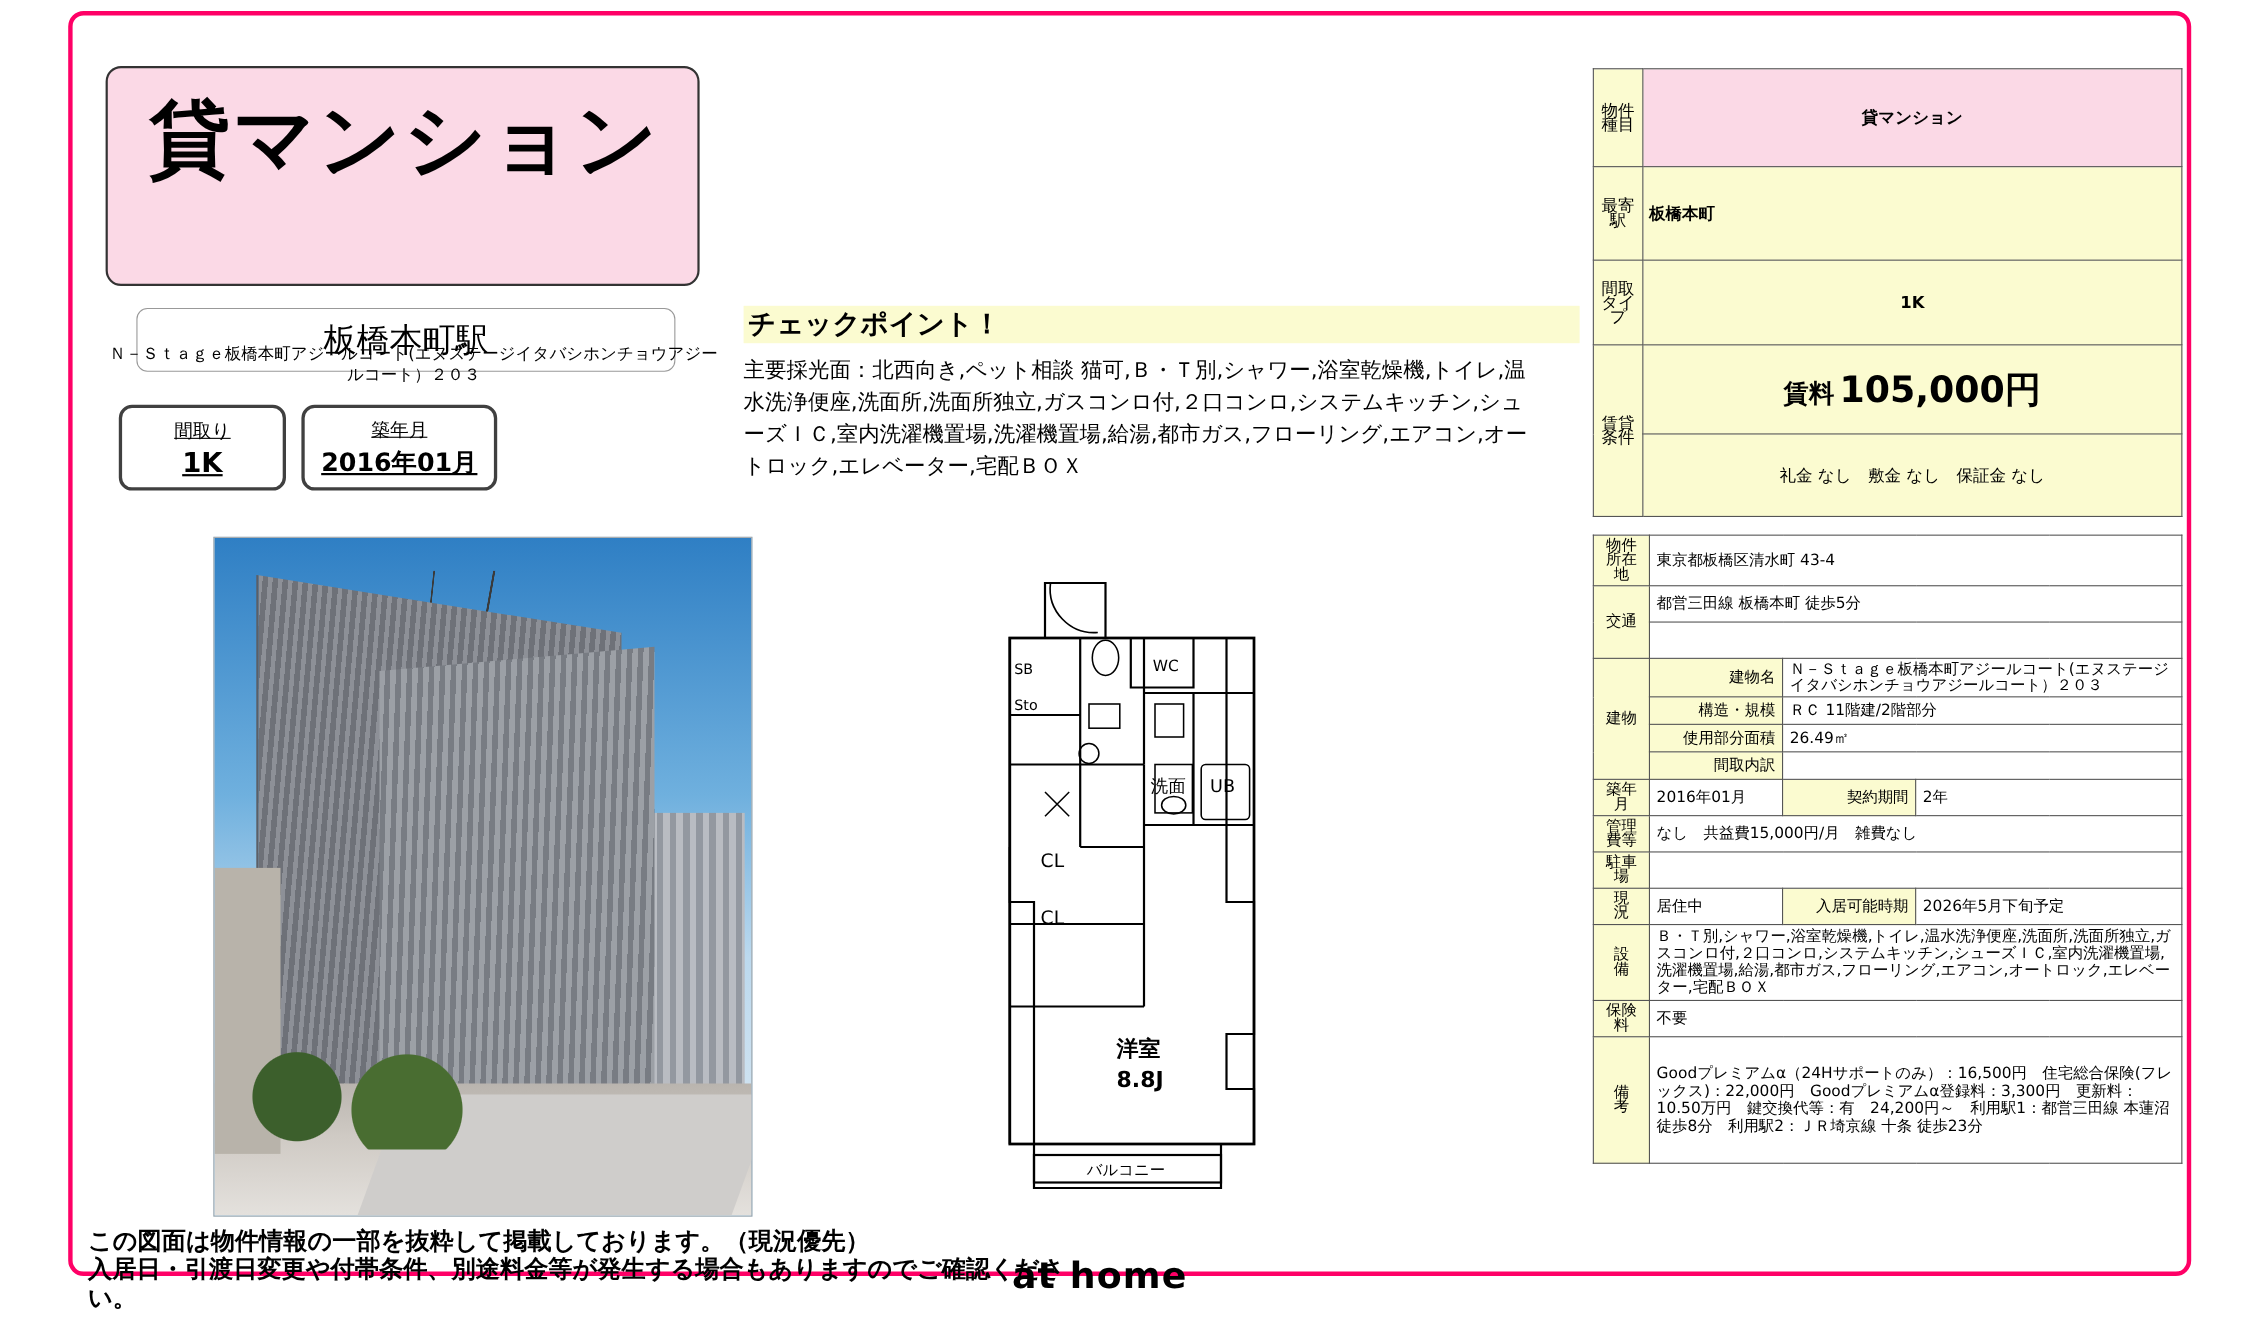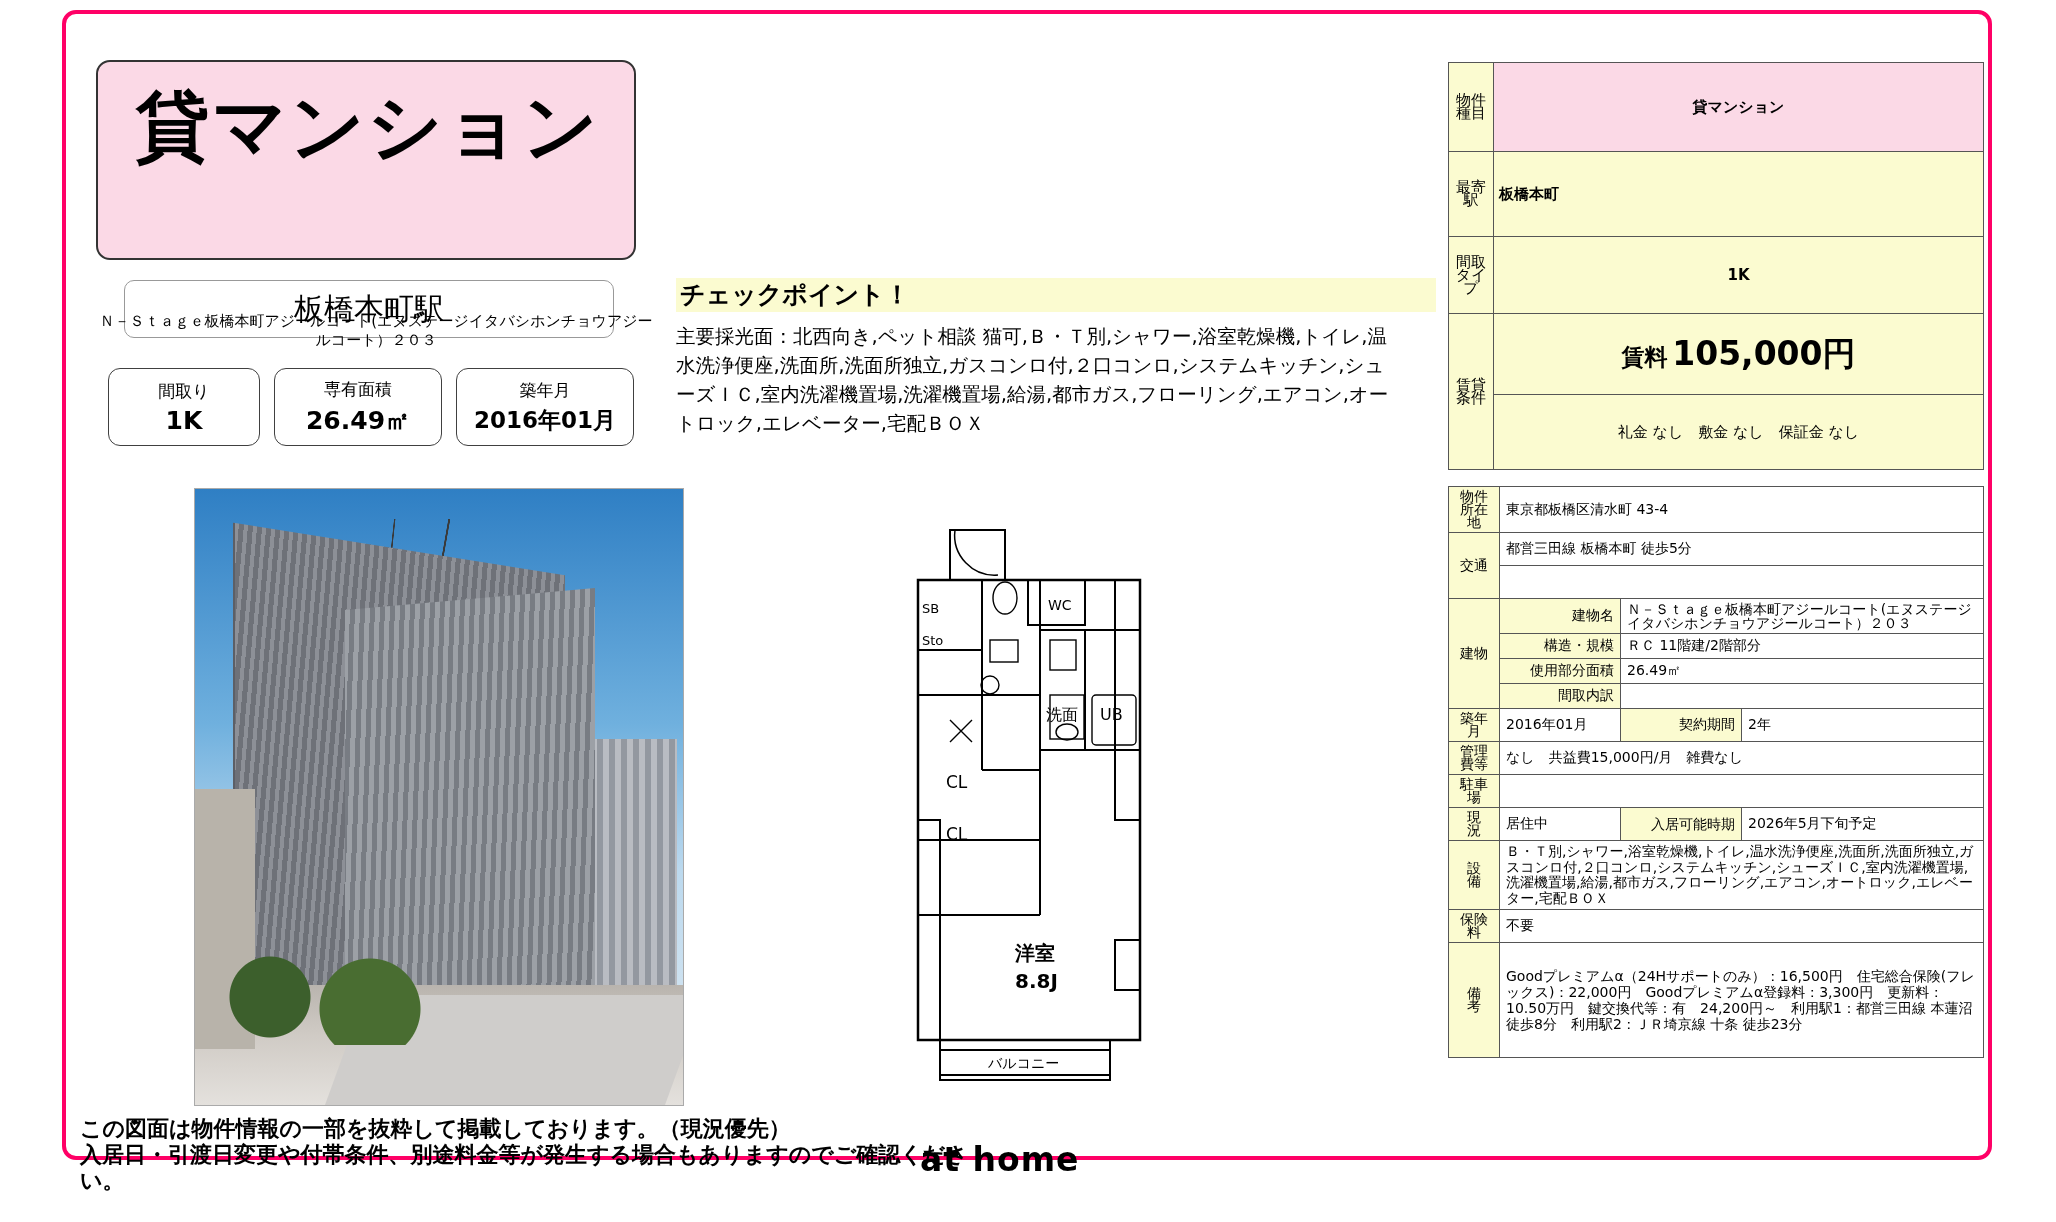--- a/index.html
+++ b/index.html
@@ -41,24 +41,25 @@
     position:absolute;left:96px;top:312px;width:560px;
     font-size:15px;line-height:19px;letter-spacing:0px;
     font-family:"DejaVu Sans", sans-serif;
     text-align:center;
   }
   .spec-row{
     position:absolute;left:108px;top:368px;width:540px;height:78px;
     display:flex;gap:14px;
   }
   .spec-cell{
-    border:1px solid #404040;border-radius:12px;background:#fff;
+    border:3px solid #404040;border-radius:12px;background:#fff;
     display:flex;flex-direction:column;align-items:center;justify-content:center;
     box-sizing:border-box;
     font-family:"DejaVu Sans", sans-serif;
+    text-decoration:underline;
   }
   .spec-cell .lbl{font-size:17px;margin-bottom:3px;}
   .spec-cell .val{font-size:25px;font-weight:bold;}
   .spec-cell.c1{width:152px;}
   .spec-cell.c2{width:168px;}
   .spec-cell.c3{width:178px;}
   .spec-cell.c3 .val{font-size:23px;}
 
   
   .cp-title{
@@ -188,24 +189,20 @@
     <div class="title-main">貸マンション</div>
     <div class="title-station">板橋本町駅</div>
   </div>
 
   <div class="bldg-name-small">Ｎ－Ｓｔａｇｅ板橋本町アジールコート(エヌステージイタバシホンチョウアジールコート）２０３</div>
 
   <div class="spec-row">
     <div class="spec-cell c1">
       <div class="lbl">間取り</div>
       <div class="val">1K</div>
-    </div>
-    <div class="spec-cell c2">
-      <div class="lbl">専有面積</div>
-      <div class="val">26.49㎡</div>
     </div>
     <div class="spec-cell c3">
       <div class="lbl">築年月</div>
       <div class="val">2016年01月</div>
     </div>
   </div>
 
   <div class="cp-title">チェックポイント！</div>
   <div class="cp-body">主要採光面：北西向き,ペット相談 猫可,Ｂ・Ｔ別,シャワー,浴室乾燥機,トイレ,温水洗浄便座,洗面所,洗面所独立,ガスコンロ付,２口コンロ,システムキッチン,シューズＩＣ,室内洗濯機置場,洗濯機置場,給湯,都市ガス,フローリング,エアコン,オートロック,エレベーター,宅配ＢＯＸ</div>
 

